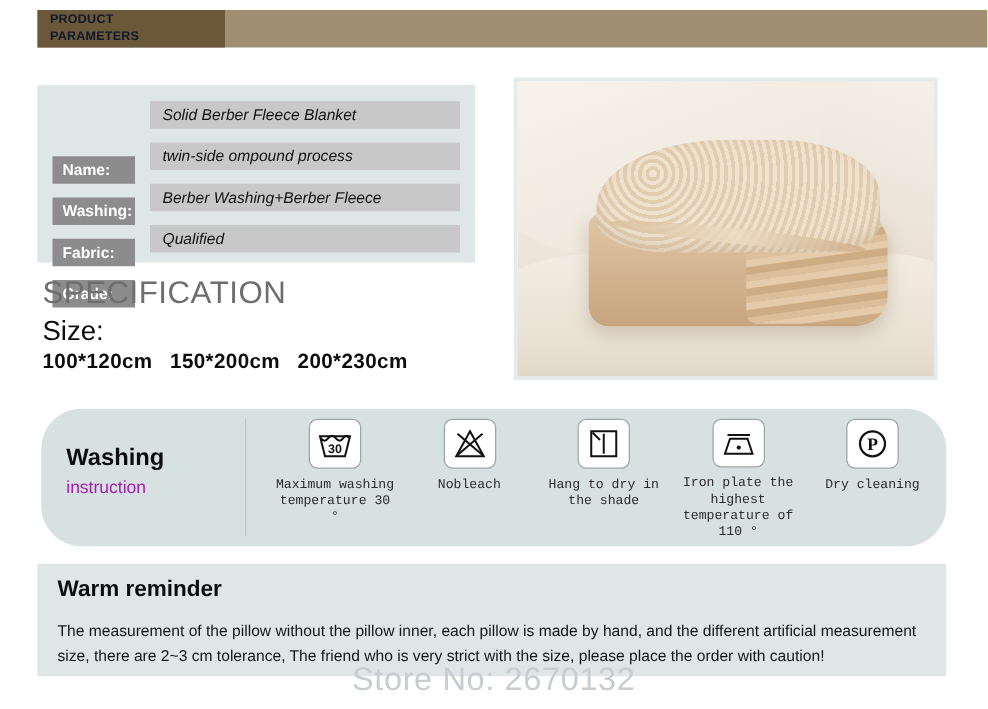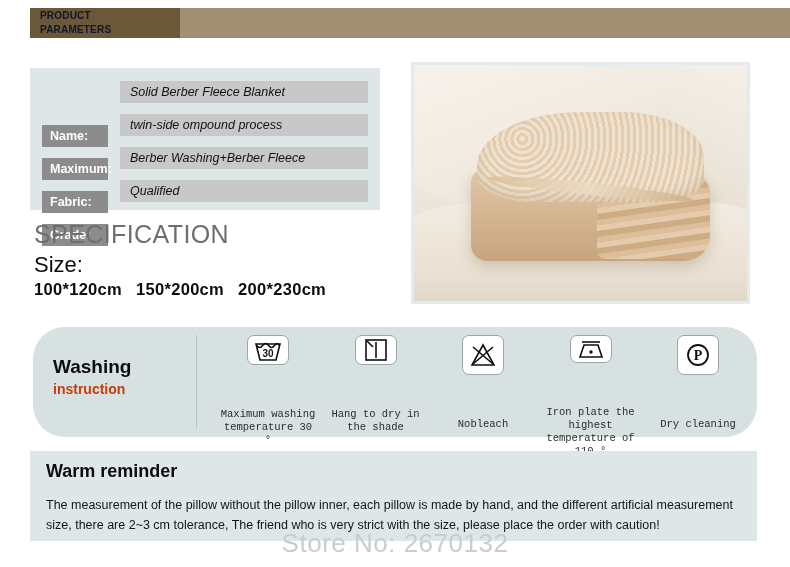--- a/index.html
+++ b/index.html
@@ -232,22 +232,22 @@
     width: 140px;
   }
   .washing-title {
     font-size: 19px;
     font-weight: bold;
     color: #0d0d0d;
     line-height: 24px;
   }
   .washing-subtitle {
     font-size: 14px;
-    font-weight: bold;
-    color: #c2410c;
+    font-weight: normal;
+    color: #a21caf;
     line-height: 20px;
   }
   .washing-divider {
     position: absolute;
     left: 163px;
     top: 8px;
     width: 1px;
     height: 94px;
     background: #b9c4c6;
   }
@@ -258,21 +258,20 @@
     width: 530px;
     height: 100px;
     display: flex;
     justify-content: space-between;
   }
   .icon-cell {
     width: 100px;
     display: flex;
     flex-direction: column;
     align-items: center;
-    gap: 36px;
   }
   .icon-box {
     width: 42px;
     height: 40px;
     background: #ffffff;
     border: 1px solid #9aa6a8;
     border-radius: 7px;
     box-sizing: border-box;
     display: flex;
     align-items: center;
@@ -332,21 +331,21 @@
 <div class="header-tab"></div>
 <div class="header-title">PRODUCT
 PARAMETERS</div>
 
 <div class="params-panel">
   <div class="param-row r0">
     <div class="param-label">Name:</div>
     <div class="param-value">Solid Berber Fleece Blanket</div>
   </div>
   <div class="param-row r1">
-    <div class="param-label">Maximum:</div>
+    <div class="param-label">Washing:</div>
     <div class="param-value">twin-side ompound process</div>
   </div>
   <div class="param-row r2">
     <div class="param-label">Fabric:</div>
     <div class="param-value">Berber Washing+Berber Fleece</div>
   </div>
   <div class="param-row r3">
     <div class="param-label">Grade:</div>
     <div class="param-value">Qualified</div>
   </div>
@@ -385,38 +384,38 @@
           <path d="M4 8 L28 8 L24 24 L8 24 Z" fill="none" stroke="#111" stroke-width="1.6"></path>
           <path d="M4.6 9.5 q3 4 6 0 q3 -4 6 0 q3 4 6 0 q3 -4 4.4 0" fill="none" stroke="#111" stroke-width="1.6"></path>
           <text x="16" y="21" font-family="Liberation Sans, sans-serif" font-size="10" font-weight="bold" text-anchor="middle" fill="#111">30</text>
         </svg>
       </div>
       <div class="icon-caption">Maximum washing temperature 30 °</div>
     </div>
 
     <div class="icon-cell">
       <div class="icon-box">
+        <svg width="30" height="28" viewBox="0 0 30 28">
+          <path d="M15 4 L26 24 L4 24 Z" fill="none" stroke="#111" stroke-width="1.6"></path>
+          <line x1="5" y1="6" x2="25" y2="23" stroke="#111" stroke-width="1.6"></line>
+          <line x1="25" y1="6" x2="5" y2="23" stroke="#111" stroke-width="1.6"></line>
+        </svg>
+      </div>
+      <div class="icon-caption">Nobleach</div>
+    </div>
+
+    <div class="icon-cell">
+      <div class="icon-box">
         <svg width="28" height="28" viewBox="0 0 28 28">
           <rect x="4" y="4" width="20" height="20" fill="none" stroke="#111" stroke-width="1.6"></rect>
           <line x1="14" y1="6" x2="14" y2="22" stroke="#111" stroke-width="1.6"></line>
           <line x1="5" y1="5" x2="11" y2="11" stroke="#111" stroke-width="1.6"></line>
         </svg>
       </div>
       <div class="icon-caption">Hang to dry in the shade</div>
-    </div>
-
-    <div class="icon-cell">
-      <div class="icon-box">
-        <svg width="30" height="28" viewBox="0 0 30 28">
-          <path d="M15 4 L26 24 L4 24 Z" fill="none" stroke="#111" stroke-width="1.6"></path>
-          <line x1="5" y1="6" x2="25" y2="23" stroke="#111" stroke-width="1.6"></line>
-          <line x1="25" y1="6" x2="5" y2="23" stroke="#111" stroke-width="1.6"></line>
-        </svg>
-      </div>
-      <div class="icon-caption">Nobleach</div>
     </div>
 
     <div class="icon-cell">
       <div class="icon-box">
         <svg width="32" height="26" viewBox="0 0 32 26">
           <path d="M5 21 L27 21 L23 9 L9 9 Z" fill="none" stroke="#111" stroke-width="1.6"></path>
           <line x1="7" y1="6" x2="25" y2="6" stroke="#111" stroke-width="1.6"></line>
           <circle cx="16" cy="16" r="1.7" fill="#111"></circle>
         </svg>
       </div>

